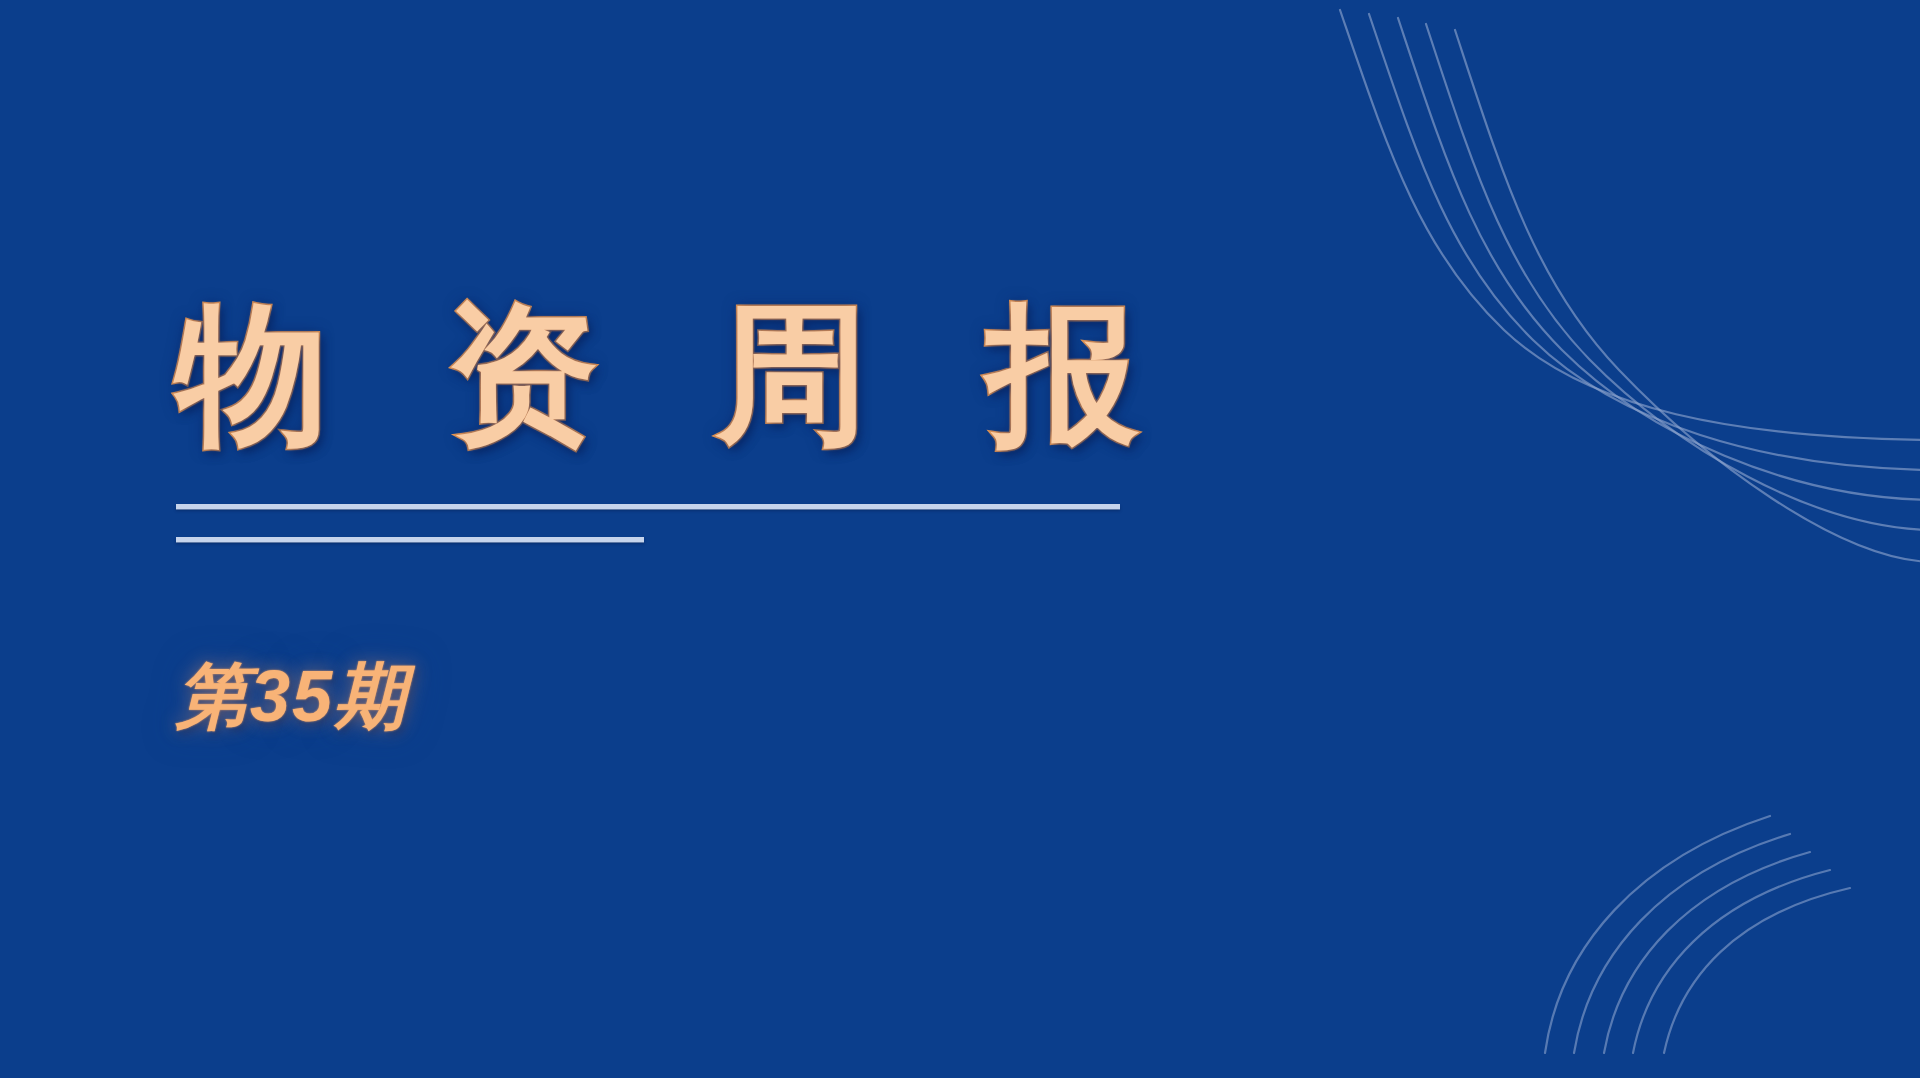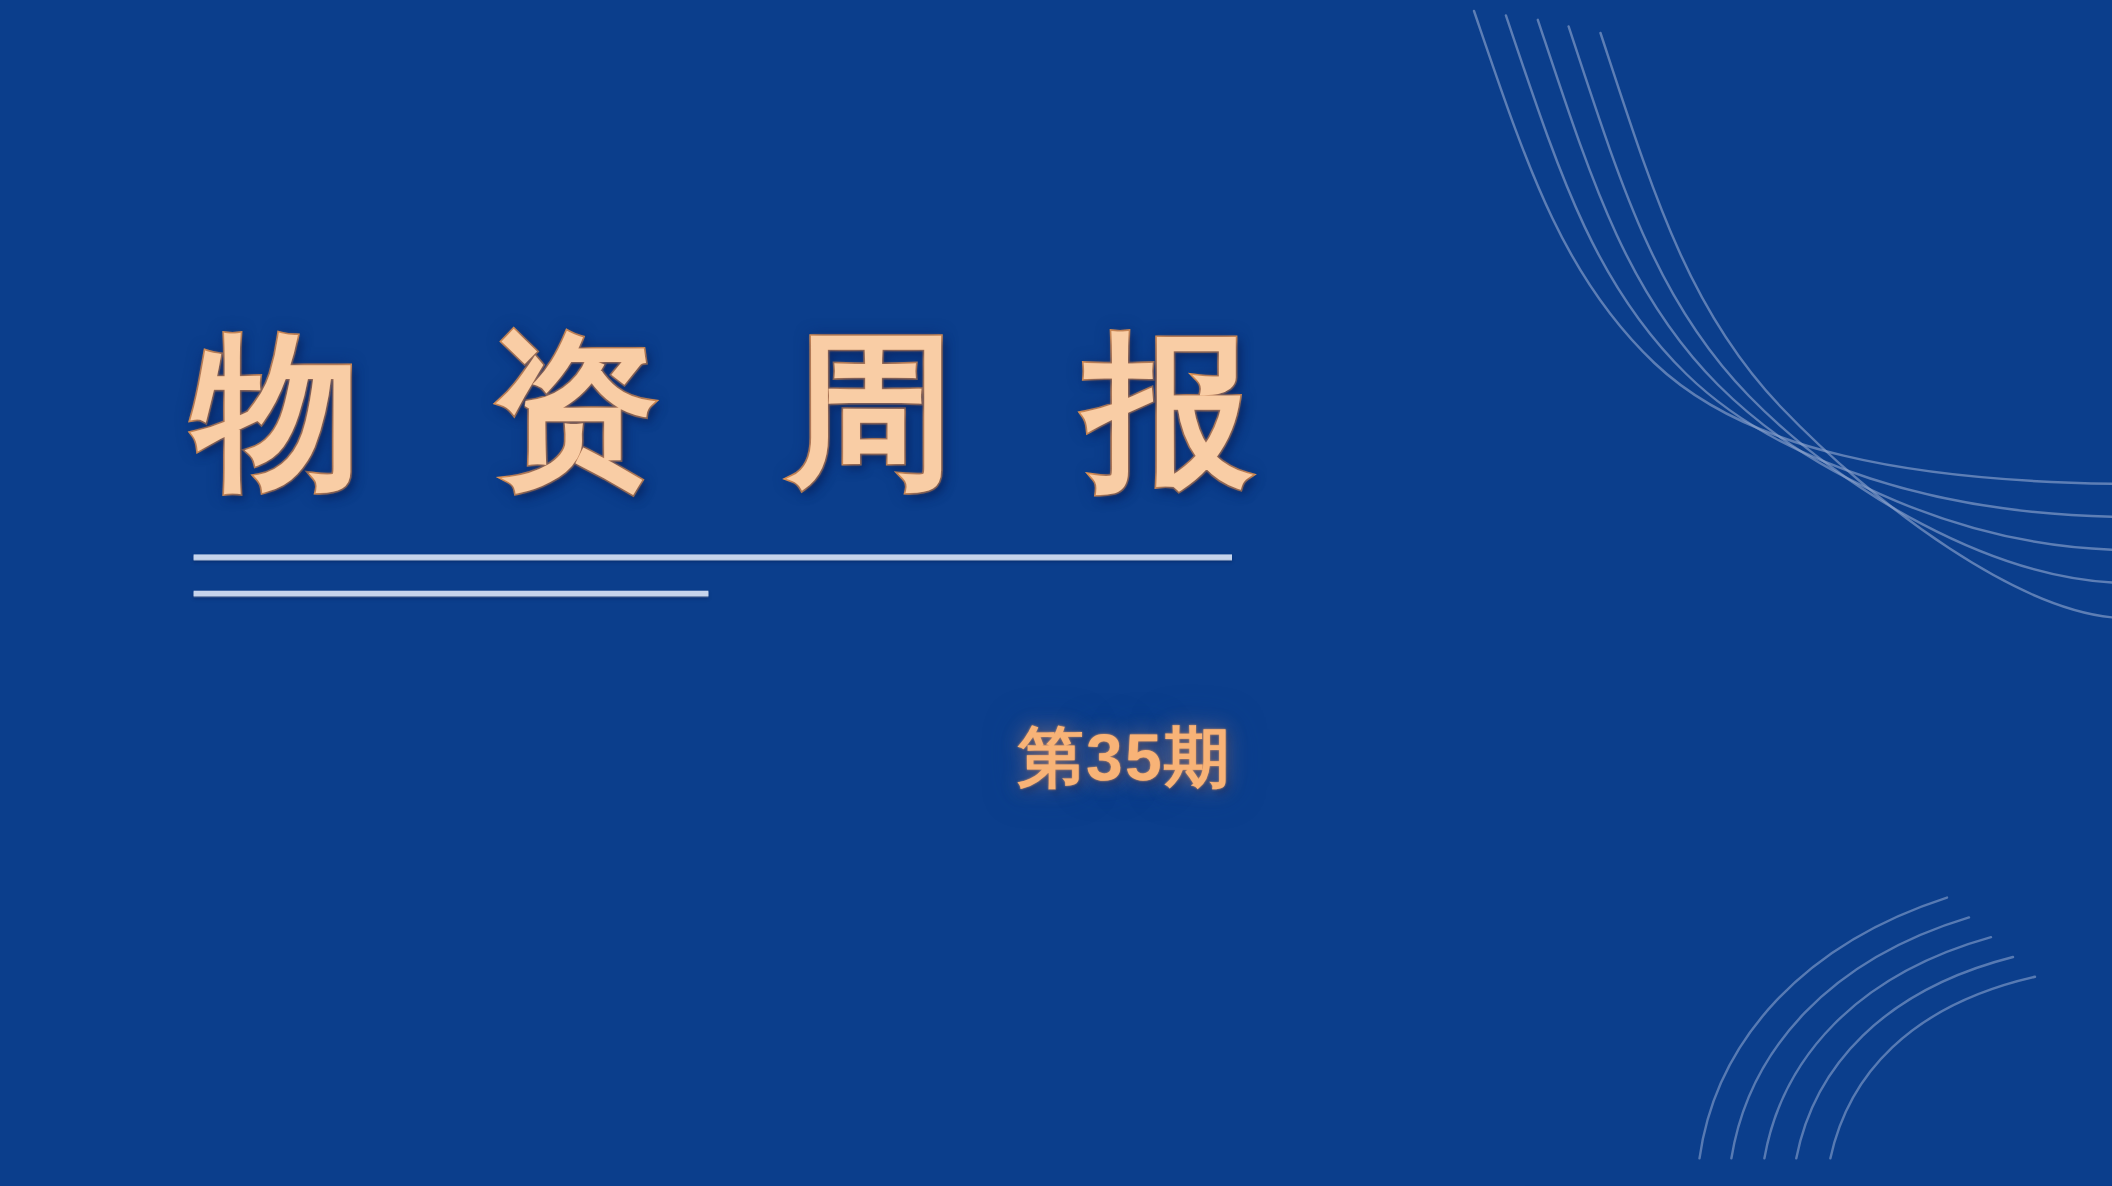--- a/index.html
+++ b/index.html
@@ -74,32 +74,33 @@
   }
   #rule-long  { top: 504px; width: 944px; }
   #rule-short { top: 537px; width: 468px; }
 
   
   #issue-label {
     position: absolute;
     left: 176px;
     top: 654px;
     width: 944px;
-    text-align: right;
+    text-align: left;
     margin: 0;
-    font-size: 60px;
+    font-size: 72px;
     line-height: 1.18;
     font-weight: 700;
     letter-spacing: 2px;
     color: #f8b377;
     text-shadow:
        0 0 2px #f5a261,
        0 0 18px rgba(250,170,110,.45),
        0 0 34px rgba(20,60,140,.75),
        3px 4px 7px rgba(6,28,80,.5);
+    font-style: italic;
   }
 </style>
 </head>
 <body>
 
 <div id="slide">
 
   <svg id="deco-top-right" class="deco" viewBox="0 0 640 600" preserveAspectRatio="none" aria-hidden="true">
     <g fill="none" stroke="#8fa6cf" stroke-width="2.2" stroke-opacity="0.62" stroke-linecap="round">
       <path d="M 48,10  C 96,150 128,250 212,330 C 296,410 444,438 640,440"></path>

